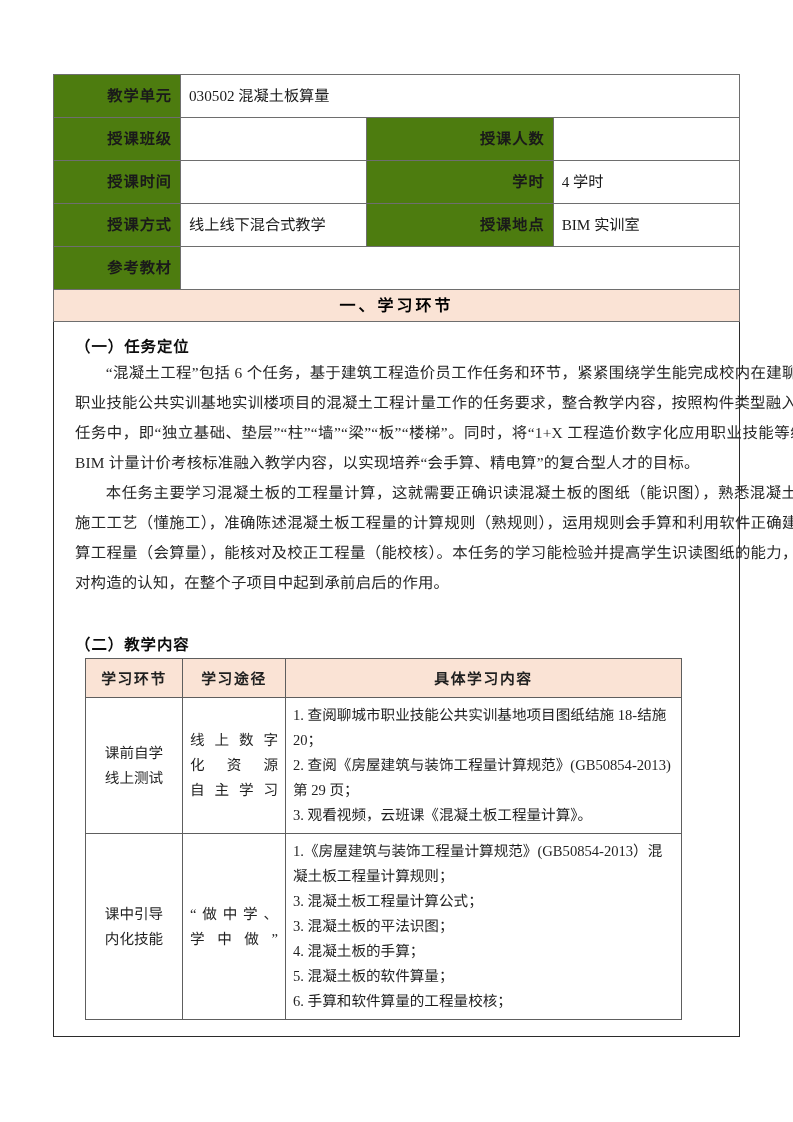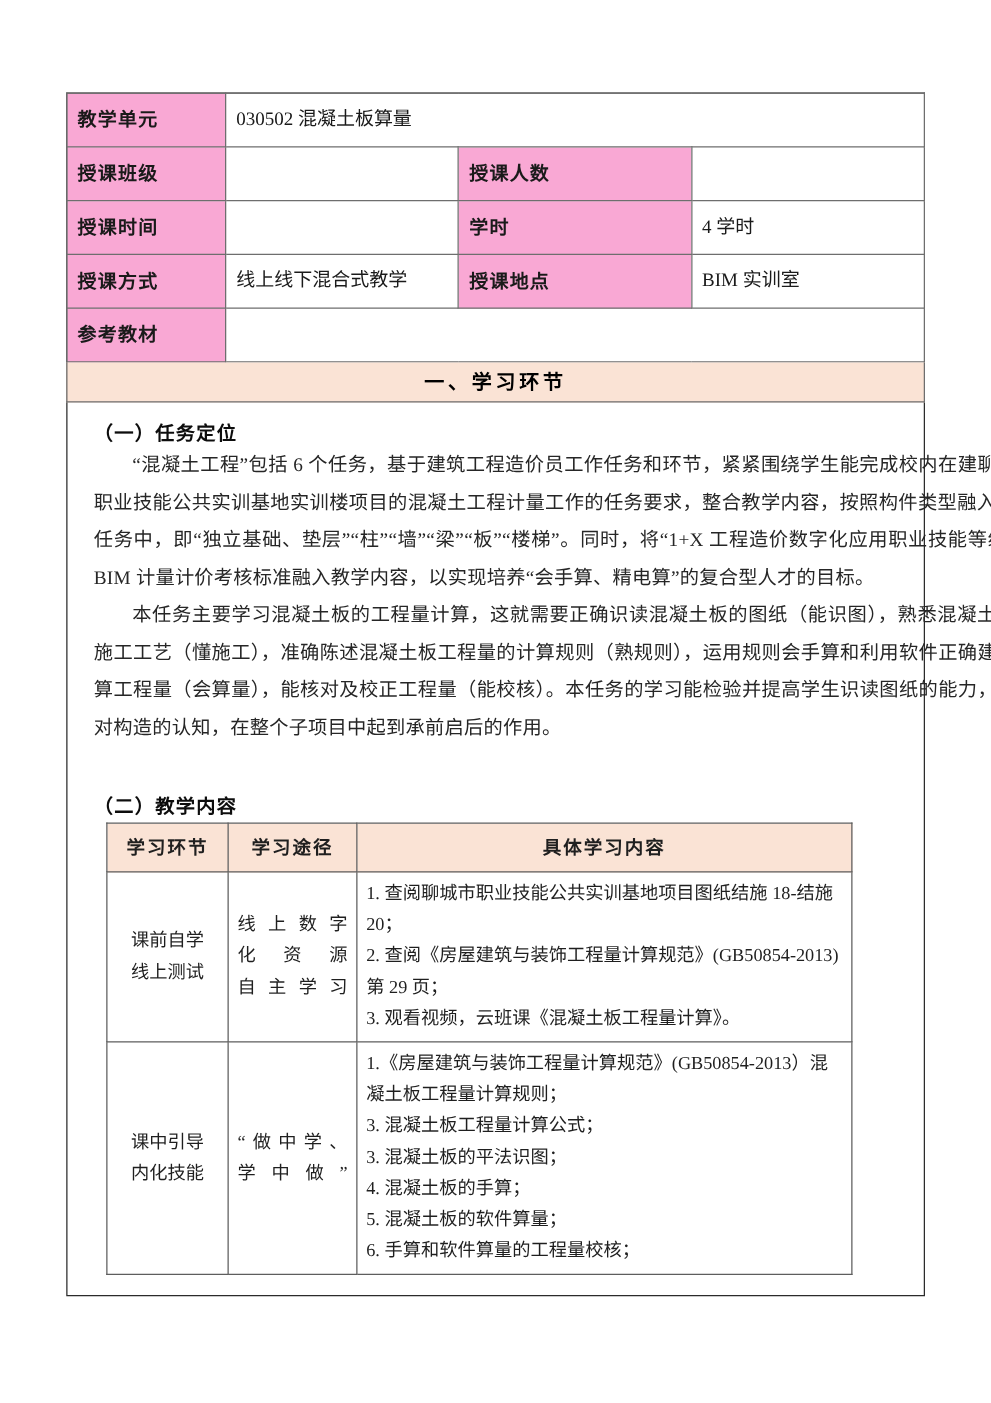--- a/index.html
+++ b/index.html
@@ -56,22 +56,22 @@
   table.meta td {
     border: 1px solid #6e6e6e;
     height: 38px;
     padding: 2px 8px;
     vertical-align: middle;
     font-size: 15.2px;
     line-height: 1.35;
     color: #1a1a1a;
   }
   td.lbl {
-    background: #f9a8d4;
-    text-align: left;
+    background: #4d7c0f;
+    text-align: right;
     font-weight: bold;
     font-family: "DejaVu Serif", "Liberation Serif", serif;
     letter-spacing: 1px;
     font-size: 14.6px;
     color: #111111;
   }
   td.val {
     background: #ffffff;
     text-align: left;
     font-size: 15px;

